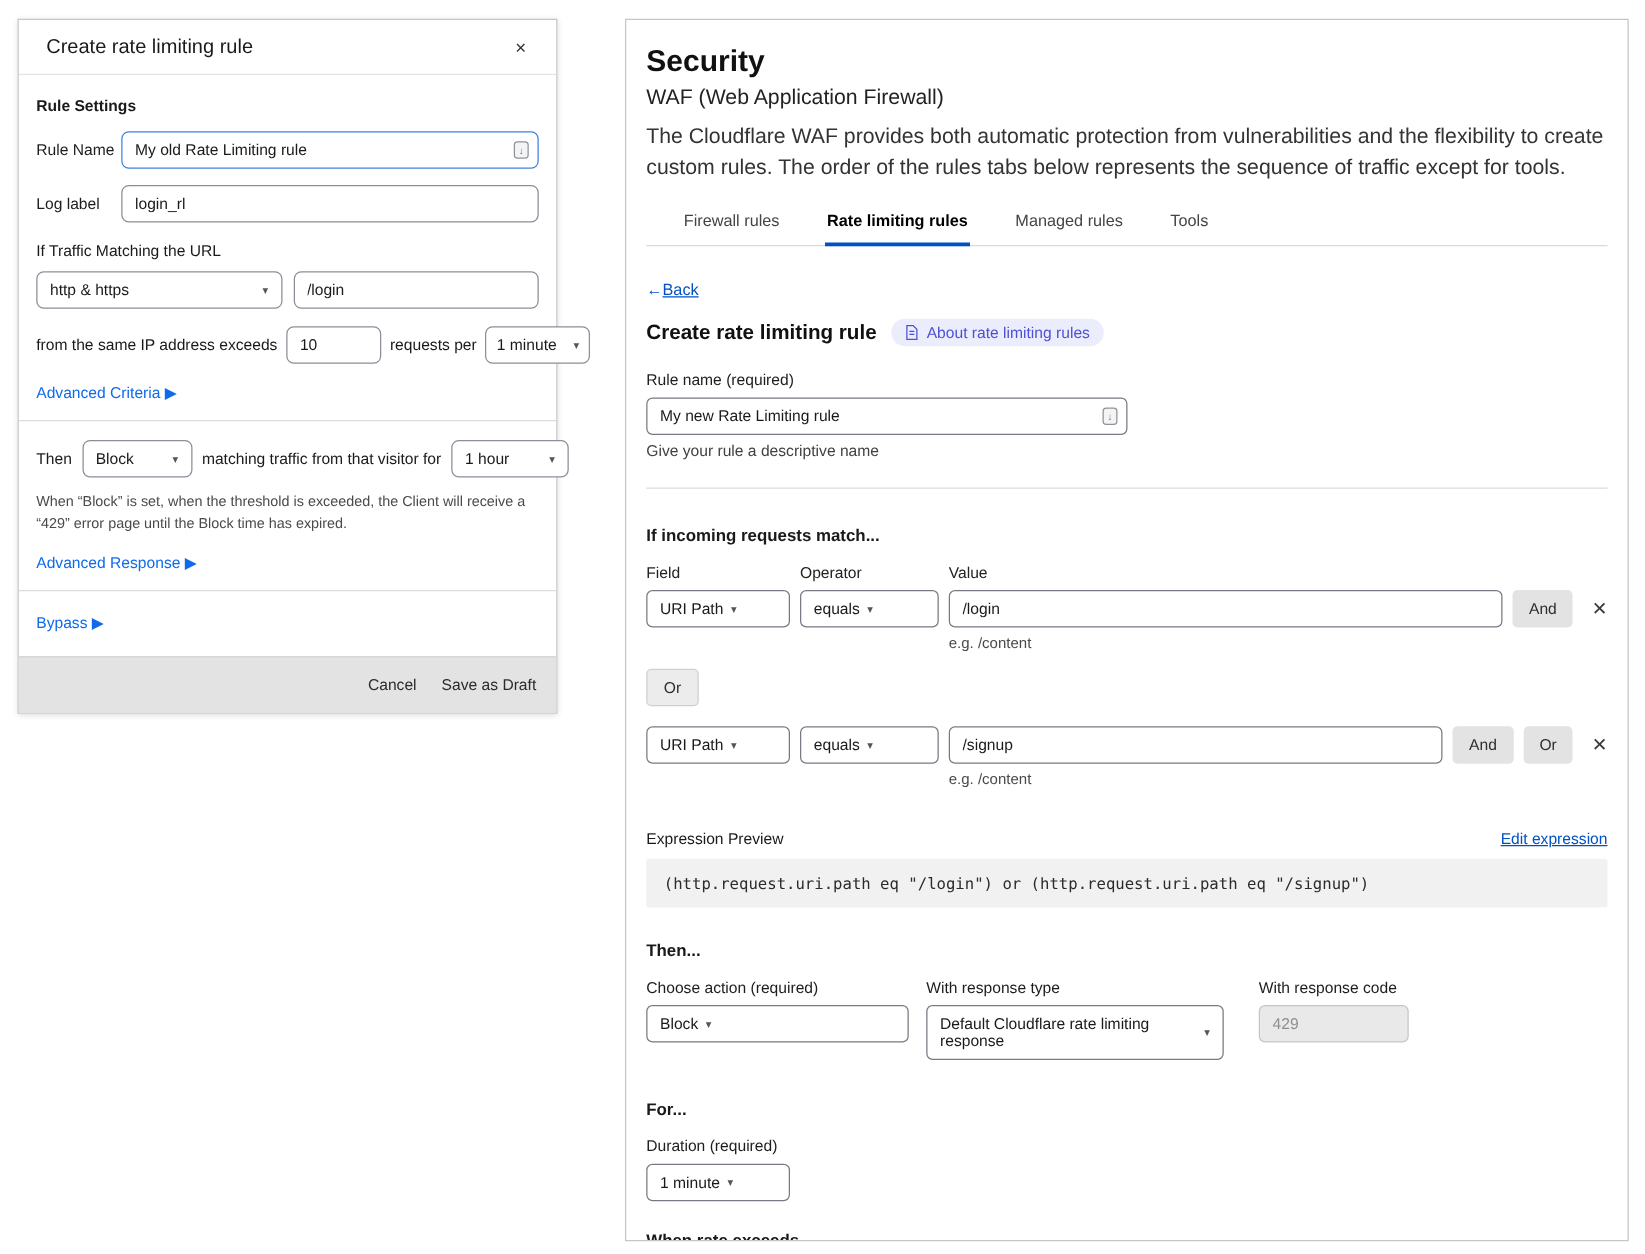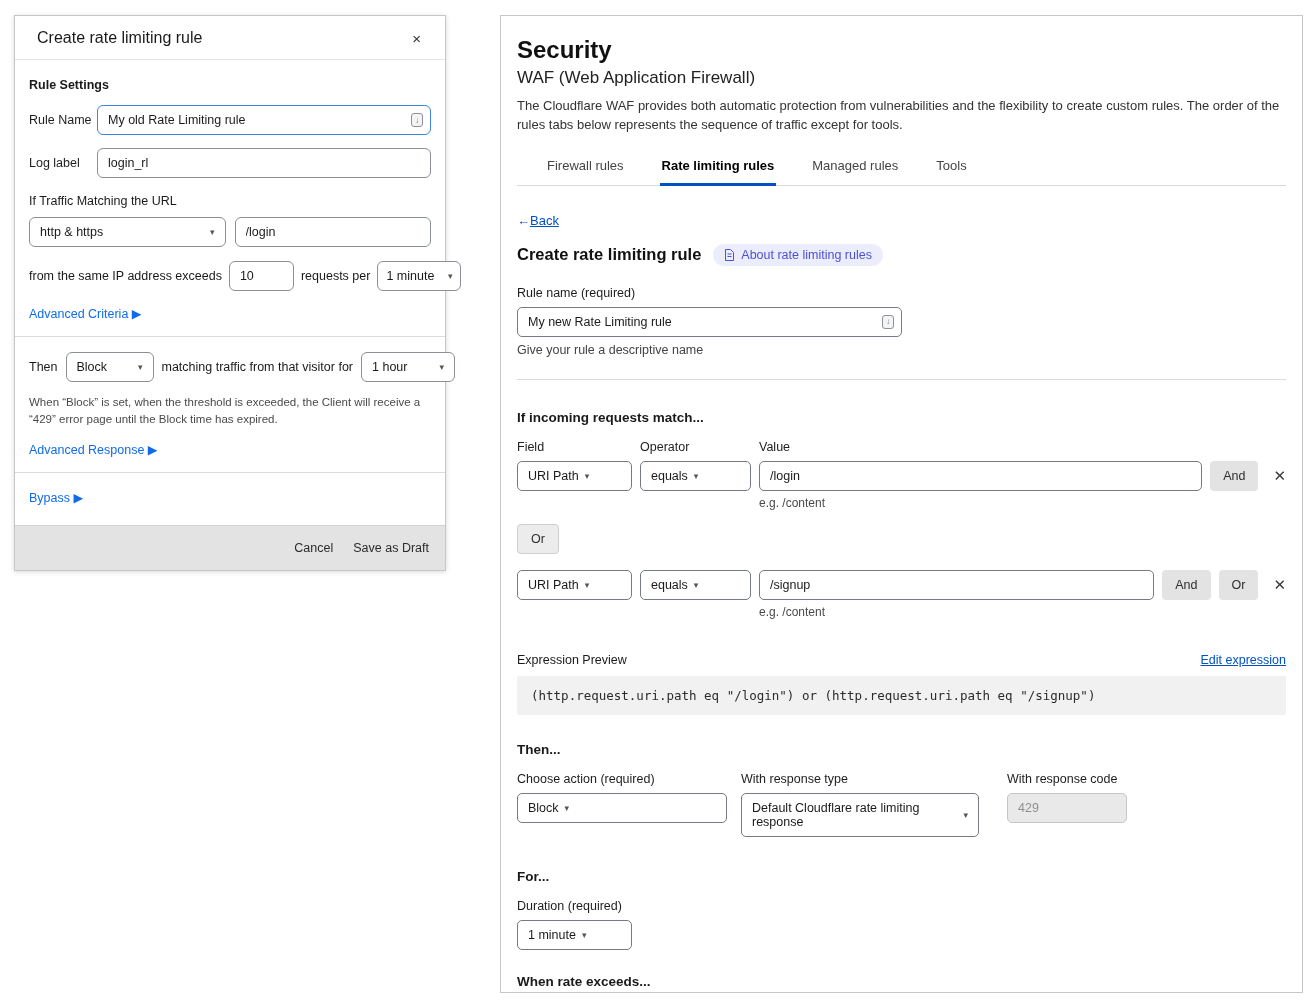--- a/index.html
+++ b/index.html
@@ -24,40 +24,40 @@
               width:12px; height:14px; border:1px solid #8d9298; border-radius:3px;
               display:flex; align-items:center; justify-content:center;
               font-size:8px; color:#6f747a; background:#f4f4f4; }
   .plain-lab { font-size:12.5px; margin:16px 0 9px; }
   .selbox { border:1px solid #8a8f98; border-radius:6px; padding:7px 10px; background:#fff;
             display:flex; justify-content:space-between; align-items:center;
             font-size:12.5px; color:#1a1a1a; cursor:pointer; }
   .caret { font-size:9px; color:#555; margin-left:6px; }
   .two-col { display:flex; gap:9px; margin-bottom:14px; }
   .thresh { display:flex; align-items:center; gap:7px; font-size:12.5px; margin-bottom:15px; white-space:nowrap; }
-  .thresh .tin.small { width:65px; flex:none; }
+  .thresh .tin.small { width:76px; flex:none; }
   .thresh .selbox.small { width:84px; flex:none; padding:7px 8px; }
   .bluelink { color:#0f6bec; font-size:12.5px; cursor:pointer; display:inline-block; }
   .dlg-divider { border:none; border-top:1px solid #dcdcdc; margin:15px -14px; }
   .then-row { display:flex; align-items:center; gap:8px; font-size:12.5px; margin-bottom:12px; white-space:nowrap; }
   .then-row .selbox.a { width:88px; flex:none; }
   .then-row .selbox.b { width:94px; flex:none; }
   .note { font-size:11.5px; color:#4a4a4a; line-height:1.5; margin-bottom:13px; }
   .bypass-wrap { padding:2px 0 16px; }
   .dialog-footer { background:#e3e3e3; border-top:1px solid #d2d2d2; padding:15px 16px;
                    display:flex; justify-content:flex-end; gap:20px; }
   .txtbtn { font-size:12.5px; color:#2b2b2b; background:none; border:none; cursor:pointer;
             font-family:"Liberation Sans",sans-serif; }
 
   
   .panel { position:absolute; left:500px; top:15px; width:803px; height:978px;
            background:#fff; border:1px solid #c6c6c6; padding:14px 16px; overflow:hidden; }
   .pg-title { font-size:24px; font-weight:bold; color:#111; margin:6px 0 4px; }
   .pg-sub { font-size:17px; color:#222; margin-bottom:9px; font-weight:normal; }
-  .pg-desc { font-size:13px; color:#333; line-height:1.45; margin-bottom:14px; }
+  .pg-desc { font-size:17px; color:#333; line-height:1.45; margin-bottom:14px; }
   .tabs { display:flex; gap:34px; padding-left:28px; border-bottom:1px solid #d9d9d9; }
   .tab { font-size:13px; color:#444; padding:9px 2px 10px; cursor:pointer; }
   .tab.active { color:#000; font-weight:bold; border-bottom:3px solid #0051c3; margin-bottom:-1px; }
   .back { margin:27px 0 16px; font-size:13px; color:#0051c3; cursor:pointer; display:inline-block; }
   .back .bk-txt { text-decoration:underline; }
   .ftitle-row { display:flex; align-items:center; gap:12px; margin-bottom:20px; }
   .ftitle { font-size:16.5px; font-weight:bold; color:#111; }
   .badge { display:inline-flex; align-items:center; gap:6px; background:#ecedfc; color:#4d50d4;
            font-size:12.5px; padding:4px 11px; border-radius:11px; cursor:pointer; }
   .badge svg { display:block; }

